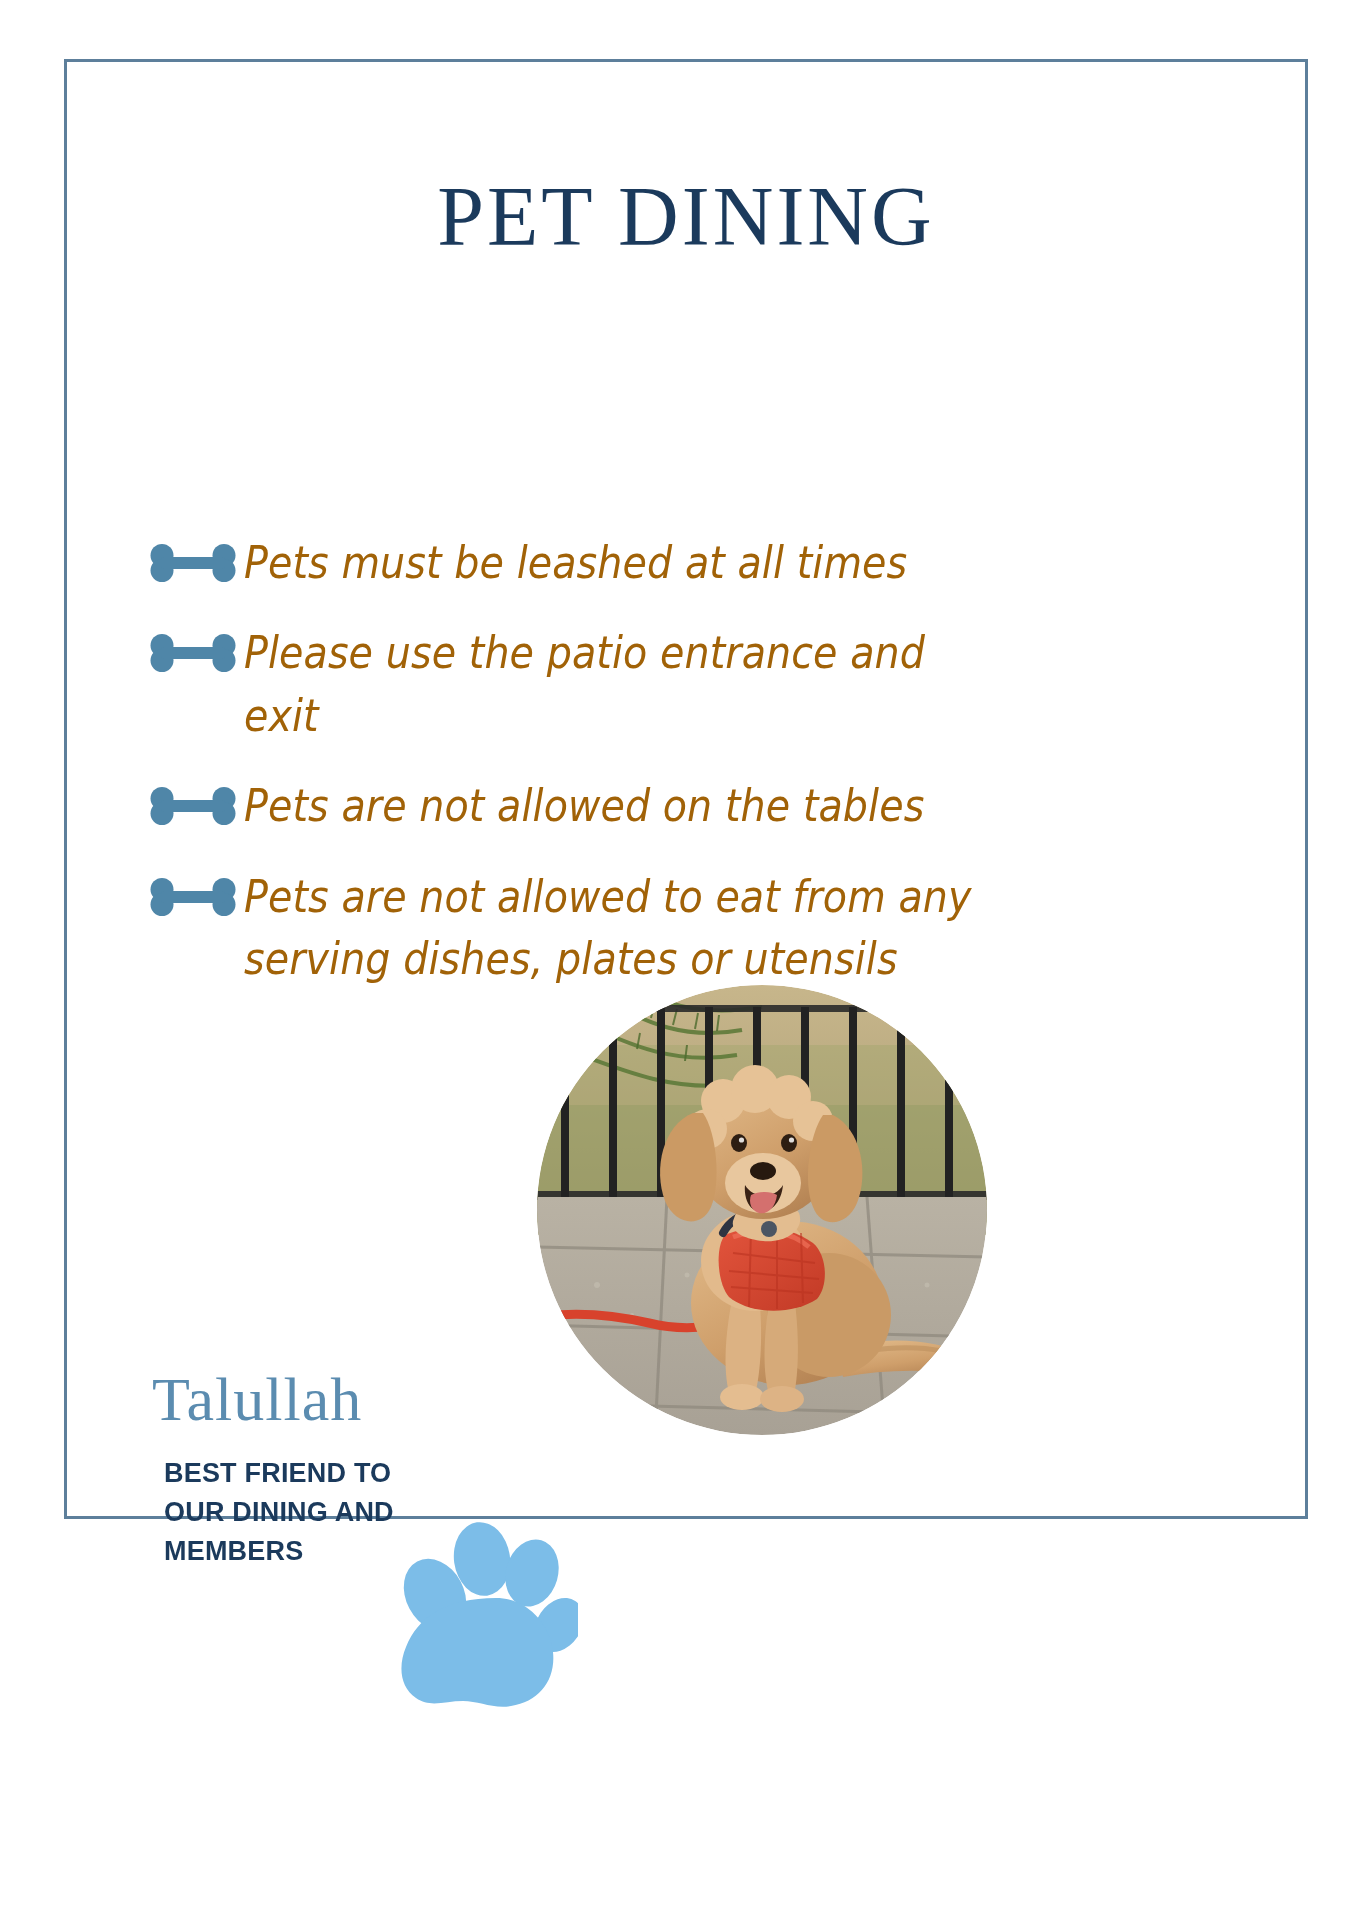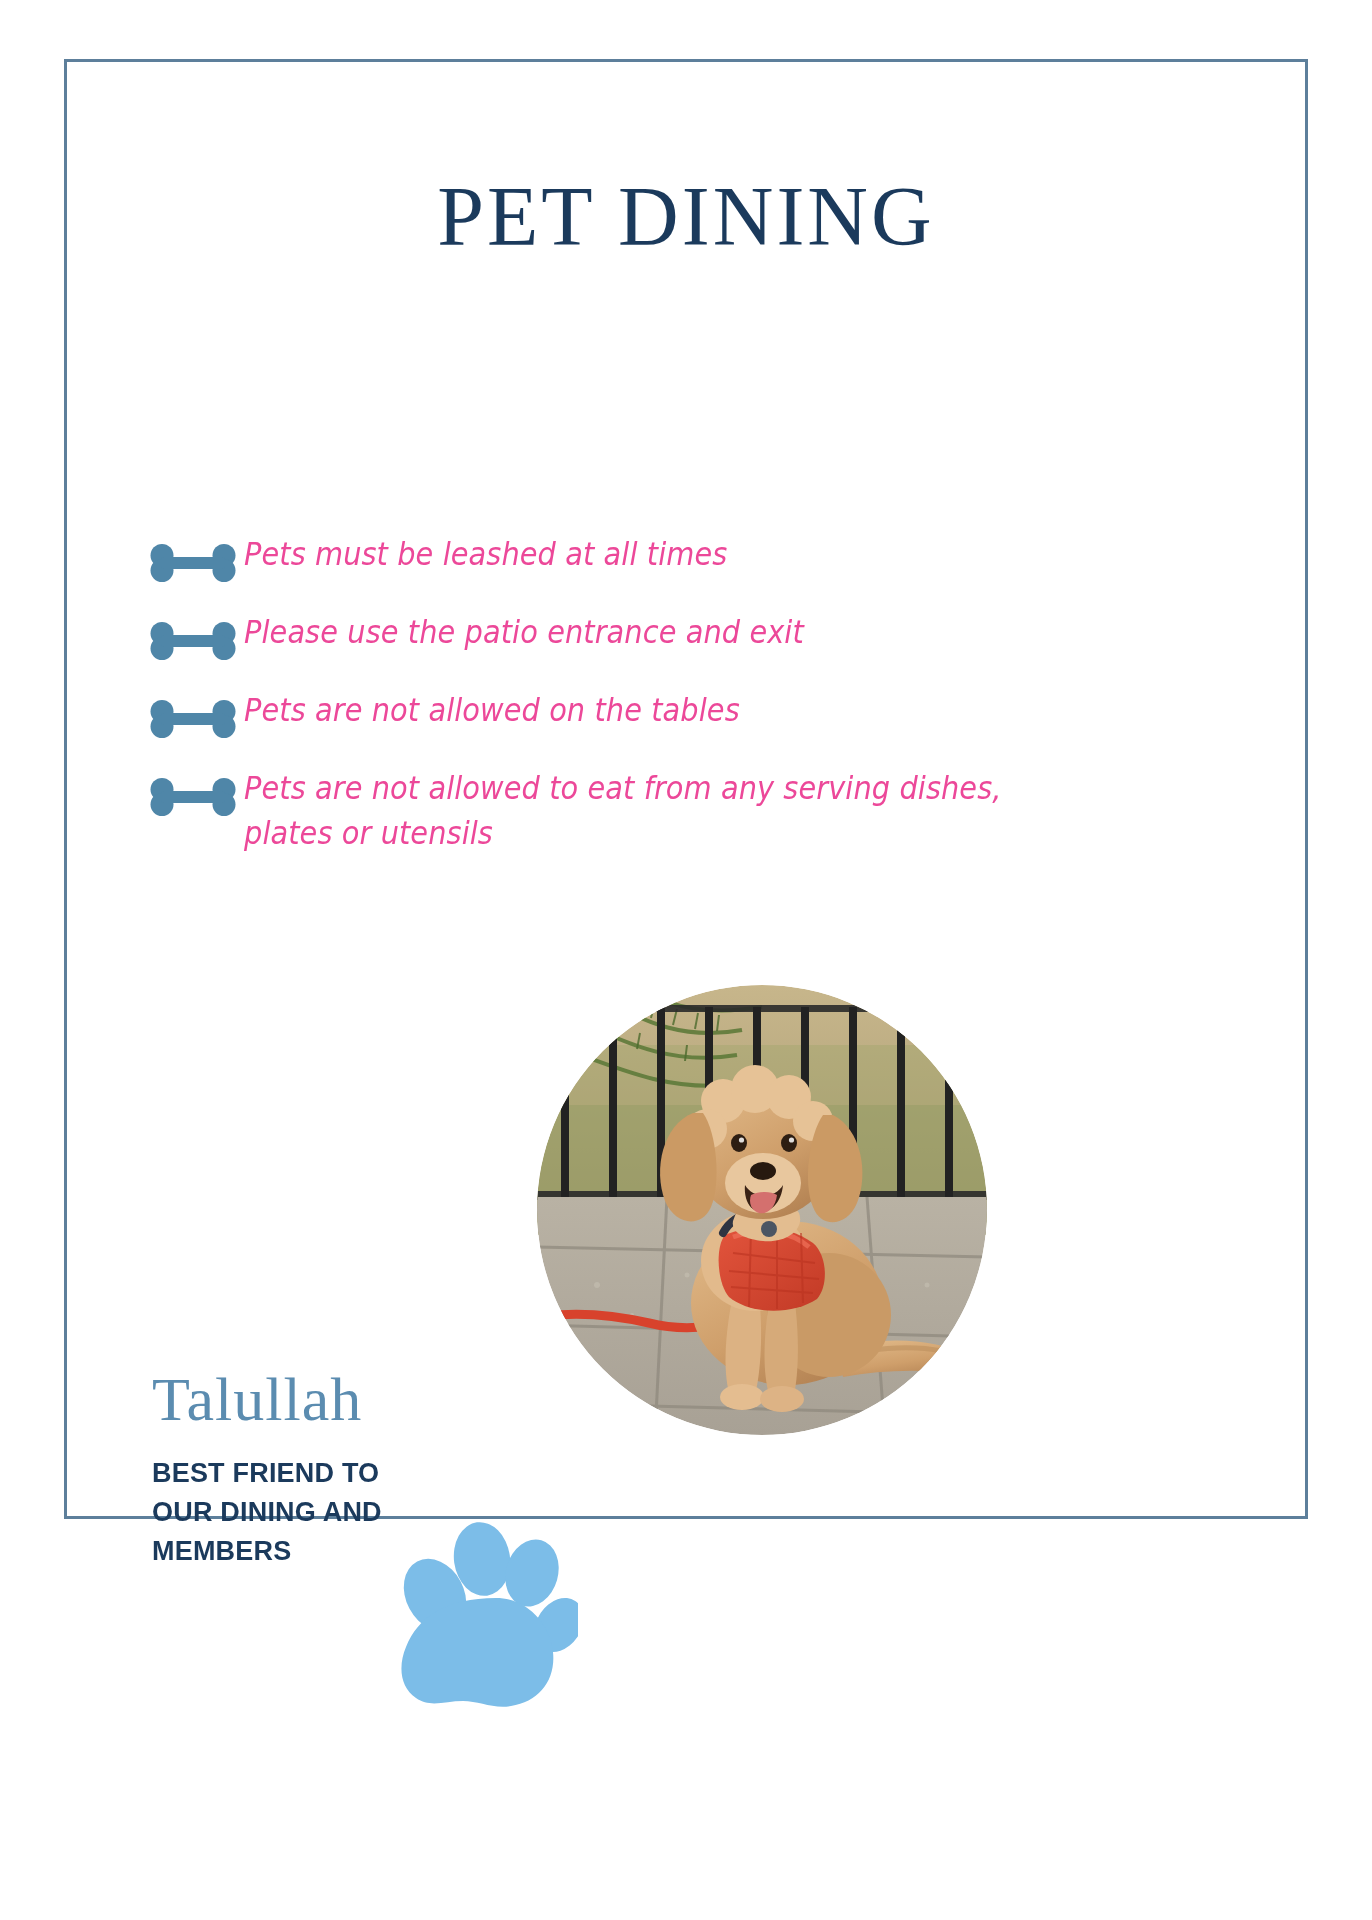--- a/index.html
+++ b/index.html
@@ -66,23 +66,23 @@
     align-items: flex-start;
     margin-bottom: 28px;
   }
   .bone-wrap {
     flex: 0 0 96px;
     padding-top: 12px;
   }
   .bone-svg { display: block; }
   .rule-text {
     font-family: "DejaVu Sans", sans-serif;
-    font-size: 32px;
+    font-size: 44px;
     line-height: 1.42;
-    color: #ec4899;
+    color: #a16207;
     font-style: italic;
     font-stretch: condensed;
     letter-spacing: 0.1px;
     max-width: 760px;
   }
 
   
   #signature-block {
     position: absolute;
     left: 152px;
@@ -98,20 +98,21 @@
     letter-spacing: 1px;
     margin-bottom: 24px;
   }
   .caption-line {
     font-family: "Liberation Sans", sans-serif;
     font-size: 27px;
     line-height: 1.45;
     font-weight: 700;
     color: #1b3a5c;
     letter-spacing: 0.2px;
+    margin-left: 12px;
   }
 
   
   #paw-print {
     position: absolute;
     left: 378px;
     top: 1512px;
     width: 200px;
     height: 200px;
   }

